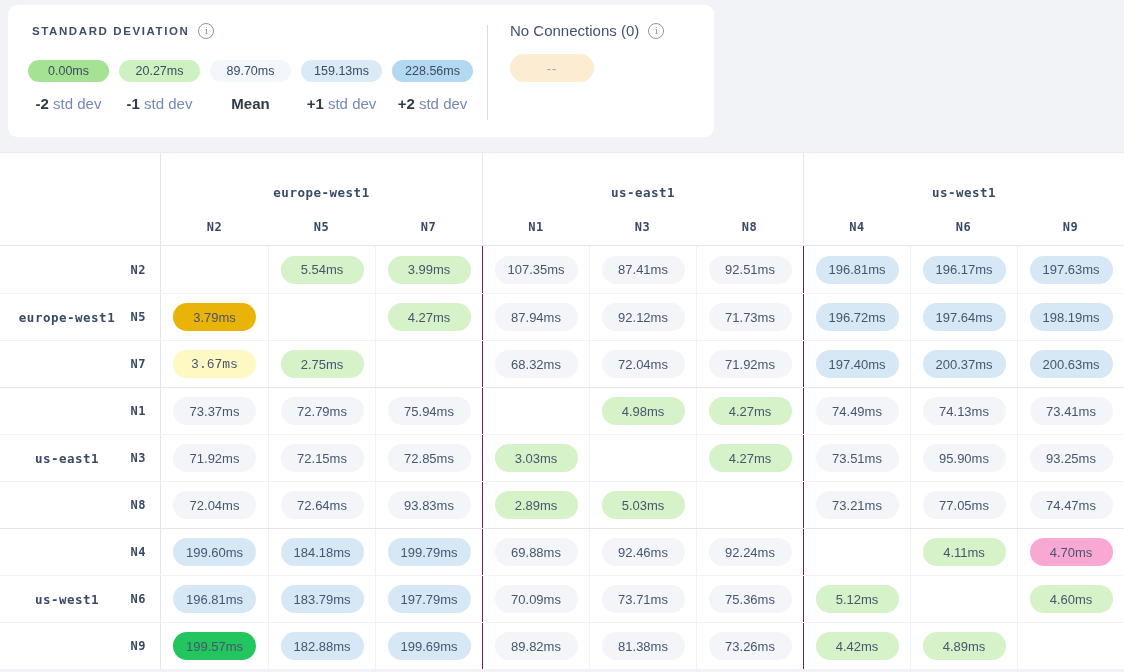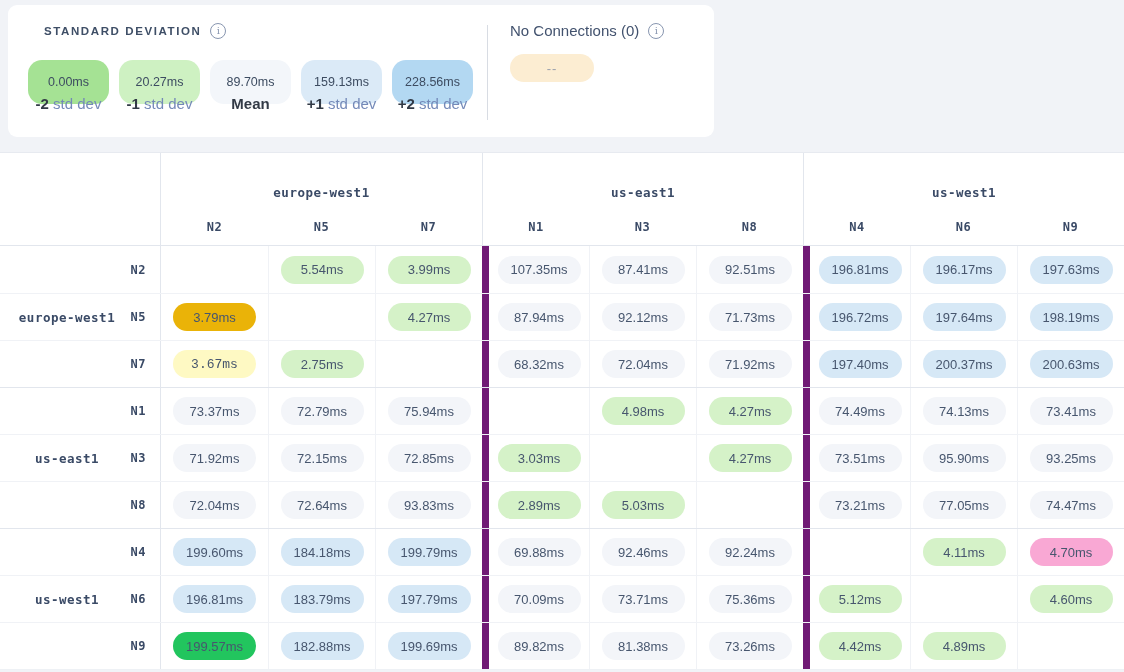--- a/index.html
+++ b/index.html
@@ -2,27 +2,27 @@
 <html><head>
 <meta charset="utf-8">
 <style>
   * { margin:0; padding:0; box-sizing:border-box; }
   html,body { width:1124px; height:672px; }
   body { font-family:"Liberation Sans", sans-serif; background:#f1f3f7; position:relative; overflow:hidden; }
 
   
   .legend-card { position:absolute; left:8px; top:5px; width:706px; height:132px;
                  background:#ffffff; border-radius:9px; }
-  .legend-title-row { position:absolute; left:36px; top:18px; display:flex; align-items:center; gap:9px; }
+  .legend-title-row { position:absolute; left:24px; top:18px; display:flex; align-items:center; gap:9px; }
   .legend-title { font-size:11.5px; font-weight:bold; letter-spacing:1.6px; color:#3e4e66; }
   .info-icon { width:16px; height:16px; border:1.4px solid #8violet; border:1.4px solid #8896b0; border-radius:50%;
                color:#8896b0; font-size:10px; line-height:13px; text-align:center;
                display:inline-block; font-family:"DejaVu Serif", serif; cursor:pointer; }
   .legend-pill-row { position:absolute; left:20px; top:55px; display:flex; gap:10px; }
-  .stop-pill { width:81px; height:44px; border-radius:14px; display:flex; align-items:center;
+  .stop-pill { width:81px; height:22px; border-radius:14px; display:flex; align-items:center;
                justify-content:center; font-size:12.5px; color:#3d4c61; }
   .legend-label-row { position:absolute; left:20px; top:90px; display:flex; gap:10px; }
   .stop-label { width:81px; text-align:center; font-size:15px; color:#7489b8; }
   .stop-label b { color:#323a46; font-weight:bold; }
   .v-divider { position:absolute; left:479px; top:20px; height:95px; width:1px; background:#d8dce3; }
   .nc-block { position:absolute; left:502px; top:17px; }
   .nc-title-row { display:flex; align-items:center; gap:9px; font-size:15px; color:#42526e; }
   .nc-pill { margin-top:15px; width:84px; height:28px; border-radius:14px;
              display:flex; align-items:center; justify-content:center;
              font-size:13px; color:#9aa1ad; letter-spacing:1px; }
@@ -45,21 +45,21 @@
            border-top:1px solid #f0f2f6; }
   .m-row:first-child { border-top:none; }
   .m-row.group-row { border-top:1px solid #e2e6ed; }
   .row-label { display:flex; align-items:center; padding:0 14px; border-right:1px solid #e2e6ed; }
   .row-region { flex:1; text-align:center; font-family:"DejaVu Sans Mono", monospace;
                 font-weight:bold; font-size:12.5px; letter-spacing:0.5px; color:#3a4a66; }
   .row-node { min-width:26px; text-align:right; font-family:"DejaVu Sans Mono", monospace;
               font-weight:bold; font-size:12px; letter-spacing:0.5px; color:#3a4a66; }
   .m-cell { display:flex; align-items:center; justify-content:center; border-left:1px solid #f0f2f6; }
   .m-cell.c0 { border-left:none; }
-  .m-cell.group-start { border-left:7px solid #701a75; }
+  .m-cell.group-start { border-left:1px solid #701a75; }
   .cell-pill { min-width:83px; height:28px; padding:0 12px; border-radius:14px;
                display:flex; align-items:center; justify-content:center;
                font-size:13px; color:#47566e; }
 </style>
 </head>
 <body>
 
 <div class="legend-card">
   <div class="legend-title-row">
     <span class="legend-title">STANDARD DEVIATION</span>

